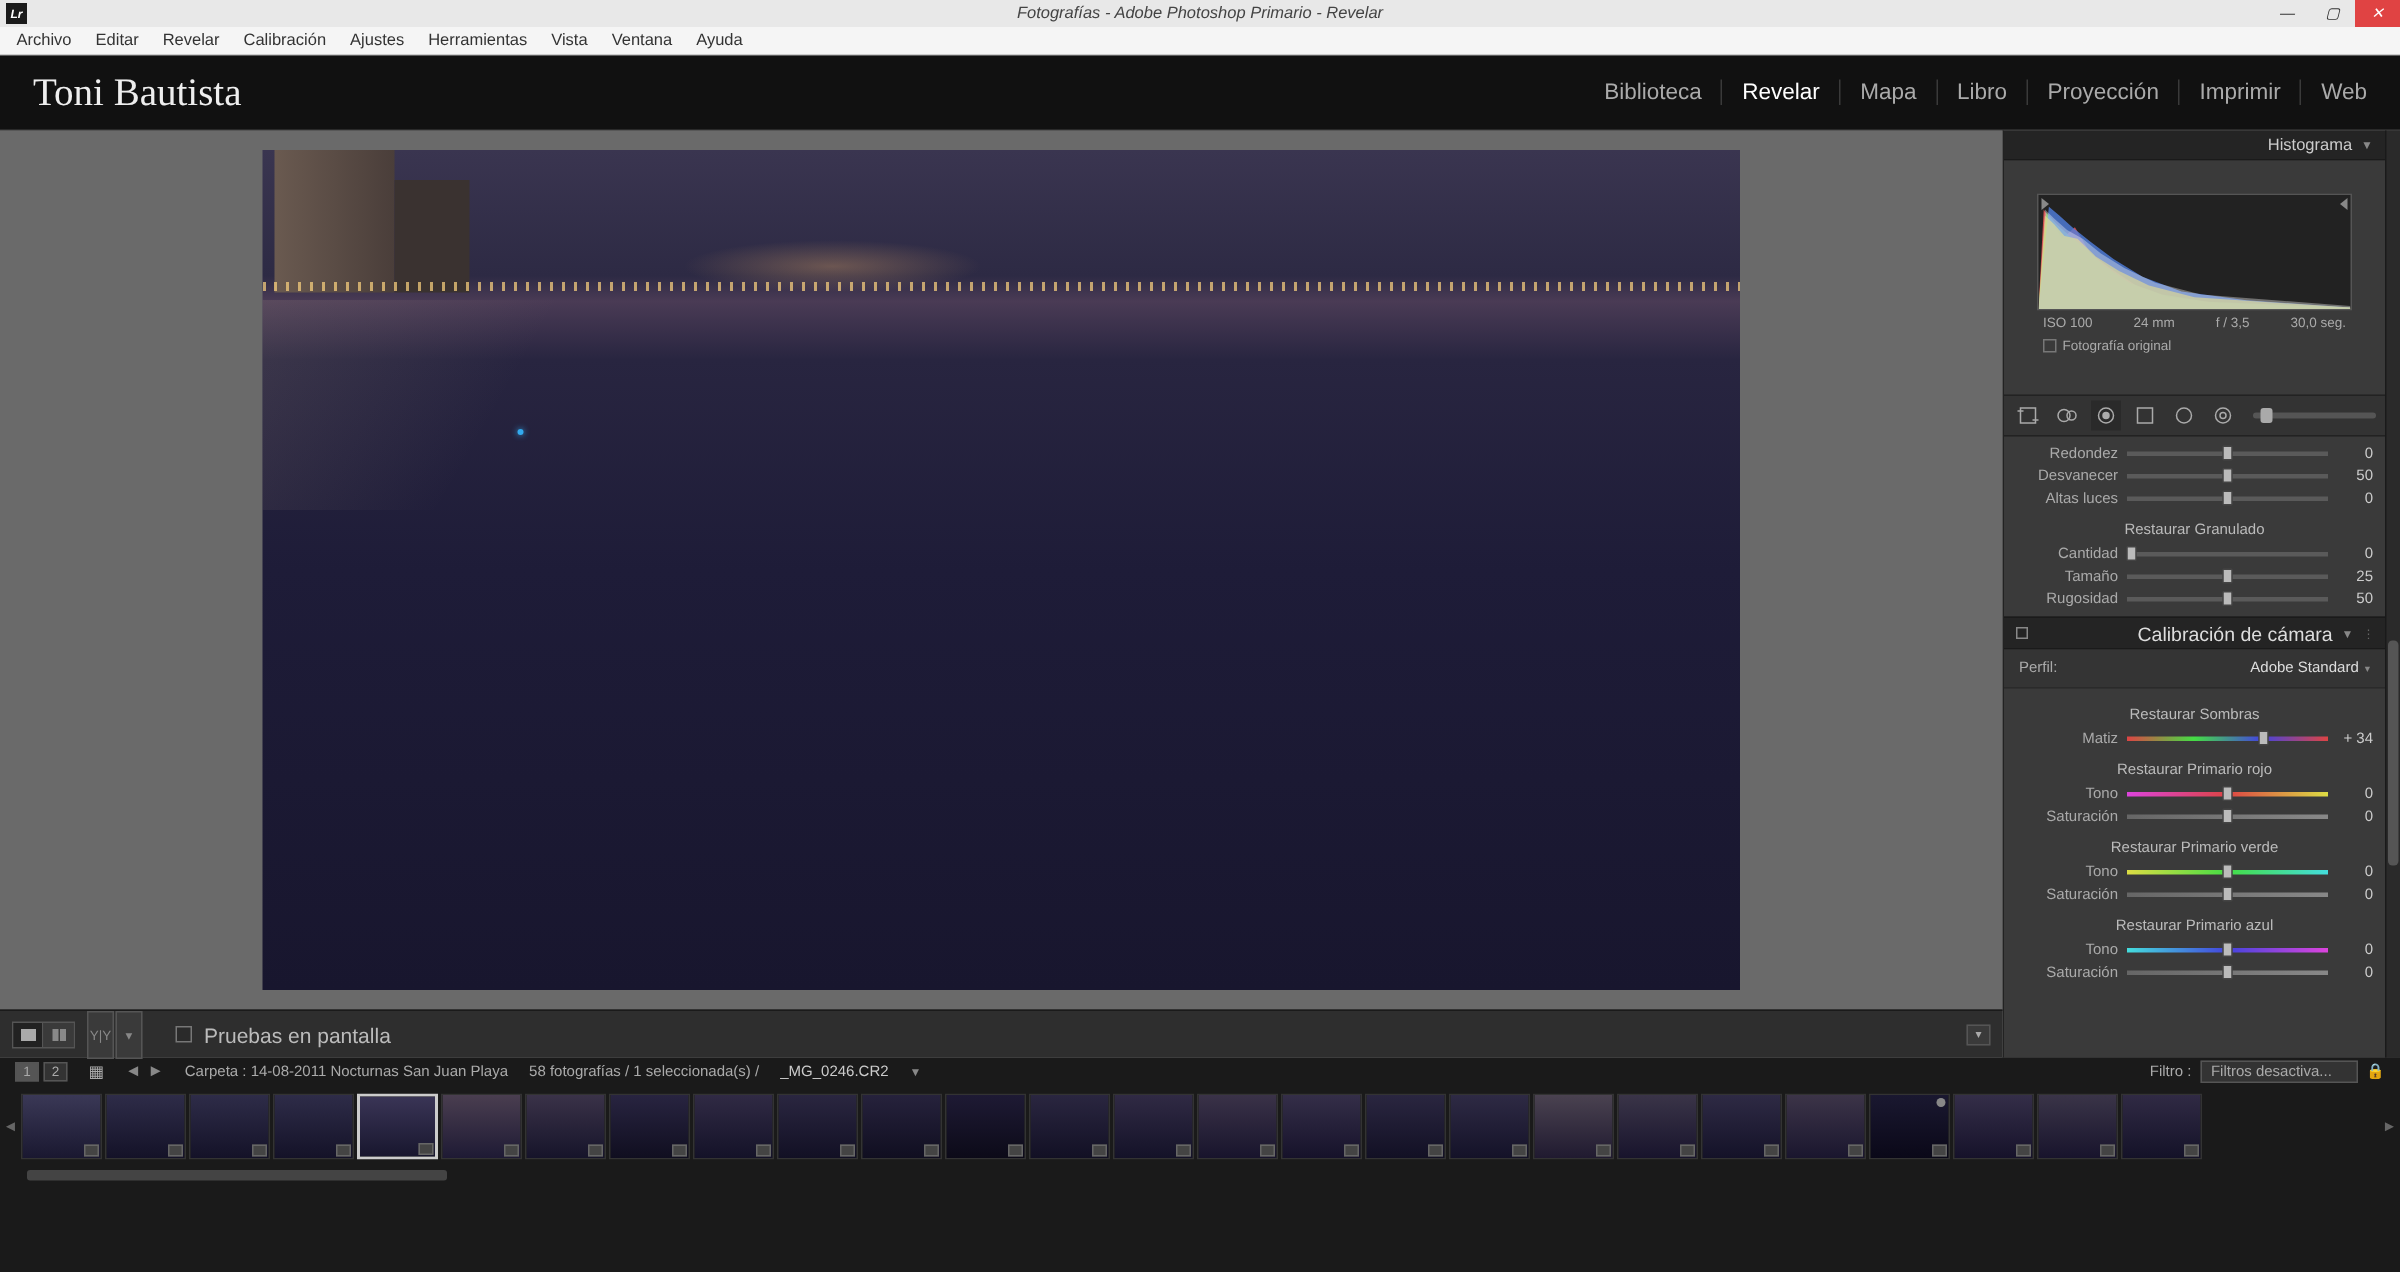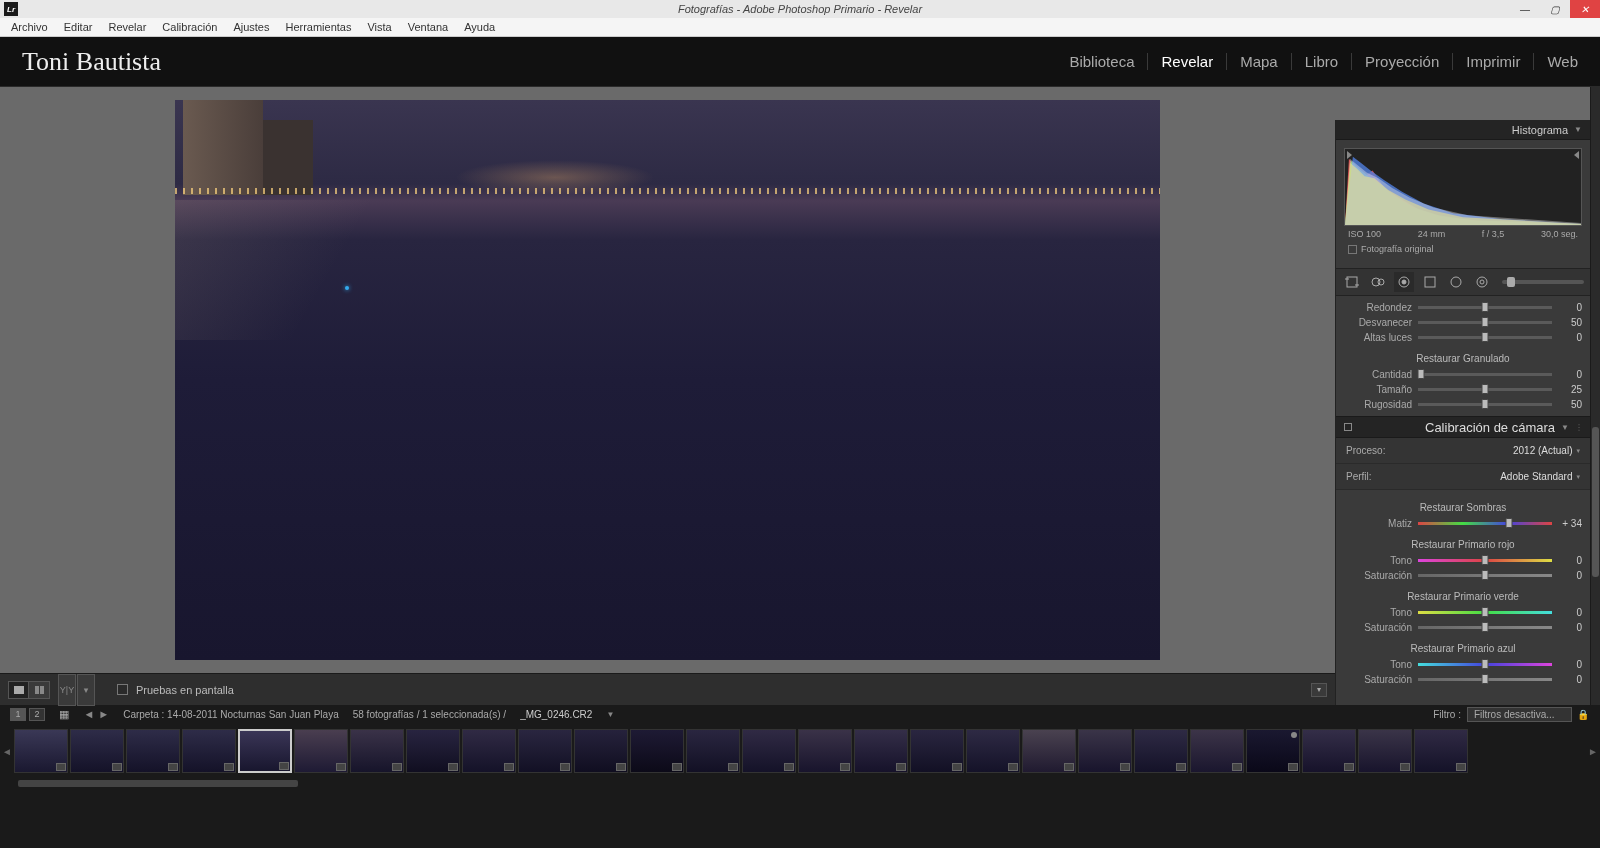--- a/index.html
+++ b/index.html
@@ -42,29 +42,29 @@
 .view-toggle { display: flex; border: 1px solid #555; }
 .view-toggle .vt { width: 20px; height: 16px; background: #3a3a3a; border-right: 1px solid #555; display: flex; align-items: center; justify-content: center; }
 .view-toggle .vt.active { background: #222; }
 .view-toggle .vt:last-child { border-right: none; }
 .vt-single { width: 10px; height: 8px; background: #aaa; }
 .vt-split { display: flex; gap: 1px; }
 .vt-split div { width: 4px; height: 8px; background: #888; }
 .yy-btn { display: flex; gap: 1px; }
 .yy-btn .y { width: 18px; height: 32px; background: #3a3a3a; border: 1px solid #555; font-size: 9px; color: #888; display: flex; align-items: center; justify-content: center; }
 .checkbox { width: 11px; height: 11px; border: 1px solid #777; background: #2a2a2a; }
-.canvas-toolbar .label { font-size: 11px; color: #bbb; }
+.canvas-toolbar .label { font-size: 14px; color: #bbb; }
 .canvas-toolbar .dd { margin-left: auto; width: 16px; height: 14px; background: #3a3a3a; display: flex; align-items: center; justify-content: center; font-size: 8px; color: #aaa; border: 1px solid #555; }
 
 
-.right-panel { width: 255px; background: #3a3a3a; display: flex; flex-direction: column; overflow: hidden; border-left: 1px solid #222; margin-top: 33px; }
+.right-panel { width: 255px; background: #3a3a3a; display: flex; flex-direction: column; overflow: hidden; border-left: 1px solid #222; }
 .panel-header { height: 20px; background: #242424; display: flex; align-items: center; justify-content: flex-end; padding: 0 8px; font-size: 11px; color: #ccc; gap: 6px; border-bottom: 1px solid #1a1a1a; }
 .panel-header .tri-down { font-size: 8px; color: #888; }
 
-.histogram-box { padding: 8px; background: #3a3a3a; }
+.histogram-box { padding: 22px; background: #3a3a3a; }
 .histogram { height: 78px; background: #222; border: 1px solid #555; position: relative; overflow: hidden; }
 .histo-svg { width: 100%; height: 100%; }
 .histo-clip { position: absolute; top: 2px; width: 8px; height: 8px; background: #555; }
 .histo-clip.left { left: 2px; border-left: 5px solid #888; border-top: 4px solid transparent; border-bottom: 4px solid transparent; background: none; width: 0; height: 0; }
 .histo-clip.right { right: 2px; border-right: 5px solid #888; border-top: 4px solid transparent; border-bottom: 4px solid transparent; background: none; width: 0; height: 0; }
 .histo-info { display: flex; justify-content: space-between; font-size: 9px; color: #aaa; padding: 3px 4px; }
 .orig-check { display: flex; align-items: center; gap: 4px; font-size: 9px; color: #aaa; padding: 2px 4px 6px; }
 .orig-check .cb { width: 9px; height: 9px; border: 1px solid #777; }
 
 .toolstrip { height: 28px; background: #333; border-top: 1px solid #222; border-bottom: 1px solid #222; display: flex; align-items: center; padding: 0 6px; gap: 6px; }
@@ -320,25 +320,20 @@
       </div>
 
     <div class="panel-section-hdr">
       <div class="sq"></div>
       <span>Calibración de cámara</span>
       <span class="tri-down">▼</span>
       <span class="bars">⋮</span>
     </div>
 
     <div class="combo-row">
-      <span class="lbl">Proceso:</span>
-      <span class="val">2012 (Actual)</span>
-      <span class="dd-arrow">▾</span>
-    </div>
-    <div class="combo-row">
       <span class="lbl">Perfil:</span>
       <span class="val">Adobe Standard</span>
       <span class="dd-arrow">▾</span>
     </div>
 
     <div class="sliders" id="calib-sliders">
         <div class="section-title">Restaurar Sombras</div>
         <div class="slider-row">
           <div class="lbl">Matiz</div>
           <div class="track rainbow">

